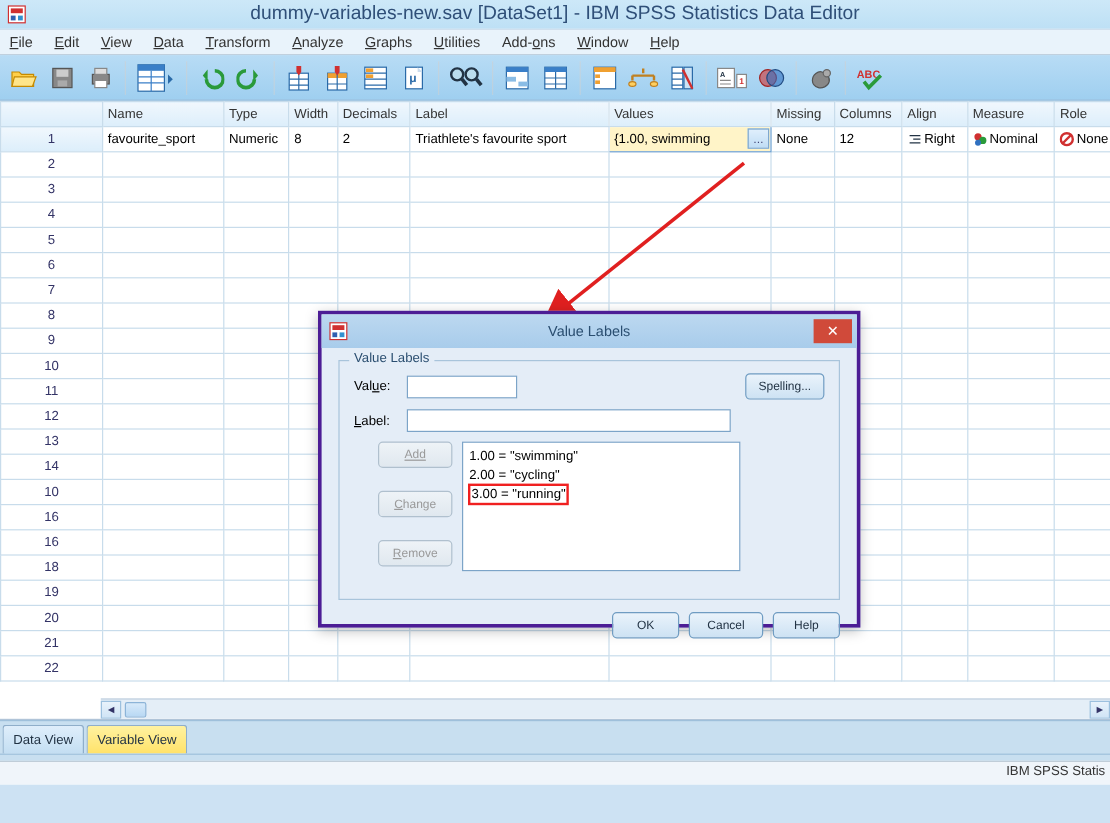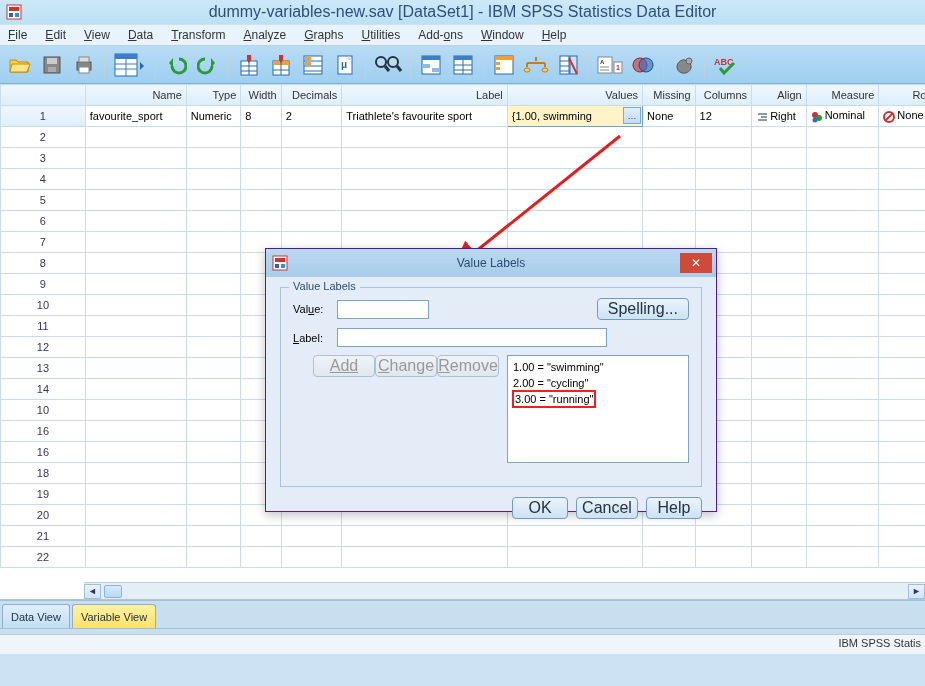--- a/index.html
+++ b/index.html
@@ -11,21 +11,21 @@
   .menubar { height:22px; background:#e9f3fb; border-top:1px solid #d0e0ee; border-bottom:1px solid #c0d0de; display:flex; align-items:center; padding:0 8px; gap:18px; font-size:12px; color:#333; }
   .menubar span u { text-decoration: underline; }
 
   .toolbar { height:38px; background:linear-gradient(#b8dcf5,#9fcff0); border-bottom:1px solid #7fb0d8; display:flex; align-items:center; padding:0 6px; gap:4px; }
   .tbtn { width:28px; height:30px; display:flex; align-items:center; justify-content:center; border-radius:3px; }
   .tsep { width:1px; height:28px; background:rgba(255,255,255,0.5); border-left:1px solid rgba(0,0,0,0.1); margin:0 2px;}
 
   .grid-wrap { position:relative; height:516px; background:#fff; overflow:hidden; border-bottom:1px solid #b0c4d8; }
   table.grid { border-collapse: collapse; width: 940px; table-layout:fixed; }
   table.grid th, table.grid td { border:1px solid #c8dceb; font-size:11px; height:21px; padding:0 4px; text-align:left; color:#000; overflow:hidden; white-space:nowrap; }
-  table.grid th { background:linear-gradient(#f0f7fd,#dceefb); text-align:right; font-weight:normal; color:#333;}
+  table.grid th { background:linear-gradient(#f0f7fd,#dceefb); text-align:left; font-weight:normal; color:#333;}
   table.grid td.rowhead { background:linear-gradient(#f0f7fd,#dceefb); text-align:center; color:#336; width:84px;}
   table.grid tr.blank td { background:#fff; }
   table.grid tr.blank td.rowhead { color:#336; }
   .values-cell { background:#fff4c8 !important; border:1px solid #6b9fcf !important; position:relative; }
   .values-btn { position:absolute; right:1px; top:1px; width:18px; height:17px; background:linear-gradient(#e0effc,#c0ddf5); border:1px solid #7fa8ce; display:flex; align-items:center; justify-content:center; font-size:9px; color:#336;}
 
   .icon-inline { display:inline-flex; vertical-align:middle; margin-right:2px;}
 
   .hscroll { position:absolute; bottom:0; left:84px; right:0; height:17px; background:#e4eef7; border-top:1px solid #c0d0de; display:flex; align-items:center;}
   .hscroll .thumb { height:13px; background:linear-gradient(#d8eafa,#b8d8f3); border:1px solid #8cb4d8; border-radius:2px; position:absolute; left:2px; width:18px;}
@@ -34,34 +34,34 @@
 
   .tabs { height:28px; background:#c8dff0; display:flex; align-items:flex-end; padding:0 2px; gap:2px; border-top:1px solid #9fc0db;}
   .tab { height:24px; padding:0 8px; font-size:11px; display:flex; align-items:center; border:1px solid #8faeca; border-bottom:none; background:linear-gradient(#dfeefb,#c3def2); color:#234; border-radius:3px 3px 0 0;}
   .tab.active { background:linear-gradient(#fff2a0,#ffe26a); font-weight:normal; }
 
   .statusbar { height:20px; background:#f0f5fa; border-top:1px solid #c0cdd8; position:relative; font-size:11px;}
   .statusbar .right { position:absolute; right:4px; top:2px; color:#333; }
   .status-hr { height:6px; background:#c8dff0; border-top:1px solid #9fc0db;}
 
   
-  .dialog { position:absolute; left:265px; top:248px; width:452px; height:264px; border:1px solid #4c1d95; background:#e4edf7; box-shadow:0 3px 10px rgba(0,0,0,0.25);}
+  .dialog { position:absolute; left:265px; top:259px; width:452px; height:264px; border:3px solid #4c1d95; background:#e4edf7; box-shadow:0 3px 10px rgba(0,0,0,0.25);}
   .dlg-title { height:28px; background:linear-gradient(#bcd8f0,#a8cceb); display:flex; align-items:center; justify-content:center; font-size:12px; color:#2a4e70; position:relative;}
   .dlg-title .dlg-icon { position:absolute; left:6px; top:6px; width:16px; height:16px; }
   .dlg-close { position:absolute; right:4px; top:4px; width:32px; height:20px; background:#d04a3a; color:#fff; display:flex; align-items:center; justify-content:center; font-size:12px;}
   .dlg-body { padding:10px 14px 8px 14px; }
   .fieldset { border:1px solid #a8c4db; padding:10px 12px 10px 12px; position:relative; height:200px;}
   .fieldset .legend { position:absolute; top:-8px; left:8px; background:#e4edf7; padding:0 4px; font-size:11px; color:#2a4e70;}
   .frow { display:flex; align-items:center; margin-bottom:8px; font-size:11px; gap:4px;}
   .frow label { width:40px; text-align:left;}
   .txt { border:1px solid #7ca4c8; background:#fff; height:19px; font-size:11px; padding:0 3px;}
-  .btn { height:22px; padding:0 10px; font-size:16px; background:linear-gradient(#eaf3fb,#cde2f3); border:1px solid #6f9cc2; border-radius:4px; color:#234; display:inline-flex; align-items:center;}
+  .btn { height:22px; padding:0 10px; font-size:10px; background:linear-gradient(#eaf3fb,#cde2f3); border:1px solid #6f9cc2; border-radius:4px; color:#234; display:inline-flex; align-items:center;}
   .btn.disabled { color:#999; background:linear-gradient(#eef3f7,#e0e8ef); border-color:#b0c0ce;}
   .listarea { border:1px solid #7ca4c8; background:#fff; height:108px; width:232px; font-size:11px; padding:3px 5px; line-height:16px;}
-  .sidebtns { display:flex; flex-direction:row; gap:0; }
+  .sidebtns { display:flex; flex-direction:column; gap:19px; }
   .dlg-actions { display:flex; justify-content:flex-end; gap:8px; margin-top:10px;}
   .hl { outline:2px solid #f02020; outline-offset:-1px; display:inline-block; padding:0 2px;}
 
   
   .arrow-svg { position:absolute; left:430px; top:128px; width:210px; height:140px; pointer-events:none; }
 
 </style>
 </head>
 <body>
 

